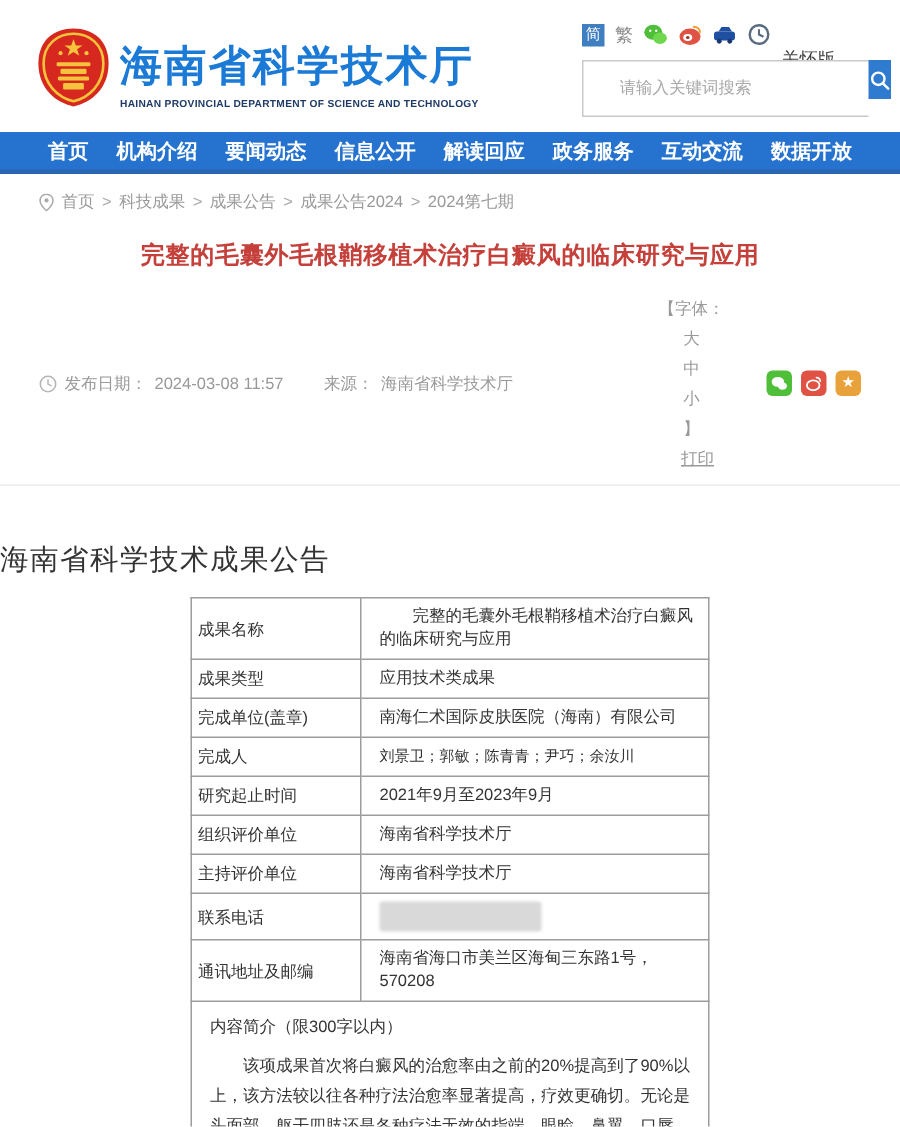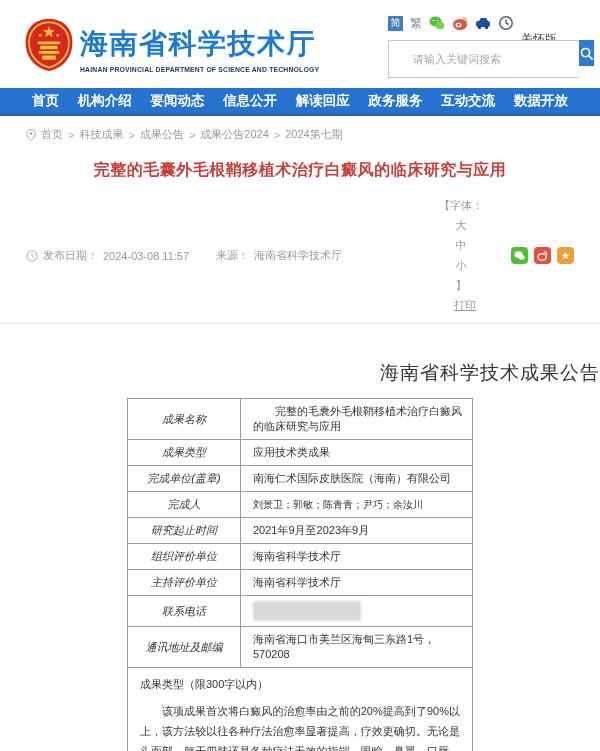--- a/index.html
+++ b/index.html
@@ -48,26 +48,26 @@
   .font-size-opt { cursor:pointer; }
   .print { margin-left:8px; cursor:pointer;text-decoration:underline; }
   .meta-icons { margin-left:28px; display:flex; gap:6px; }
   .share { width:17px; height:17px; border-radius:4px; display:flex; align-items:center;
     justify-content:center; cursor:pointer; }
   .share svg { width:11px; height:11px; display:block; }
   .share-star { color:#fff; font-size:10px; line-height:1; }
   .divider { border-top:1px solid #ececec; margin-top:10px; }
 
   
-  .doc-title { margin-top:36px; text-align:right; font-size:19px; color:#333;
+  .doc-title { margin-top:36px; text-align:left; font-size:19px; color:#333;
     font-weight:500; letter-spacing:1px; }
   .doc-table { width:346px; margin:12px auto 0; border-collapse:collapse;
     font-size:11px; color:#333; table-layout:fixed; }
   .doc-table td { border:1px solid #9c9c9c; vertical-align:middle; }
-  .lbl { width:113px; text-align:center; padding:5px 4px;font-style:italic; }
+  .lbl { width:113px; padding:5px 4px; }
   .val { padding:5px 8px 5px 12px; line-height:15px; }
   .val-indent { text-indent:2em; }
   .redact { display:inline-block; width:108px; height:20px; background:#d9d9d9;
     border-radius:2px; filter:blur(1.2px); vertical-align:middle; }
   .summary-cell { padding:9px 12px 6px; }
   .summary-label { font-size:11px; color:#333; }
   .summary-text { margin-top:9px; text-indent:2em; line-height:20px; font-size:11px;
     color:#333; text-align:justify; }
 </style>
 </head>
@@ -235,18 +235,18 @@
   <tr>
     <td class="lbl">联系电话</td>
     <td class="val"><span class="redact"></span></td>
   </tr>
   <tr>
     <td class="lbl">通讯地址及邮编</td>
     <td class="val">海南省海口市美兰区海甸三东路1号，570208</td>
   </tr>
   <tr>
     <td class="summary-cell" colspan="2">
-      <div class="summary-label">成果类型（限300字以内）</div>
+      <div class="summary-label">内容简介（限300字以内）</div>
       <div class="summary-text">该项成果首次将白癜风的治愈率由之前的20%提高到了90%以上，该方法较以往各种疗法治愈率显著提高，疗效更确切。无论是头面部、躯干四肢还是各种疗法无效的指端、眼睑、鼻翼、口唇、外阴及肛门粘膜部位均疗效显著，即使毛发变白了的白癜风，白斑依旧可以复色。手术时白斑部位无需磨皮，故创伤极小，术后白斑区无需包扎，48h即可正常洗浴，且复色无色差，是世界上目前最有效的原创白癜风专利技术。该项目获授权国家发明专利2项，PCT专利1项，实用新型11项，发表论文3篇，其中SCI论文2篇。</div>
     </td>
   </tr>
 </tbody>
   </table>
 
 </body></html>

